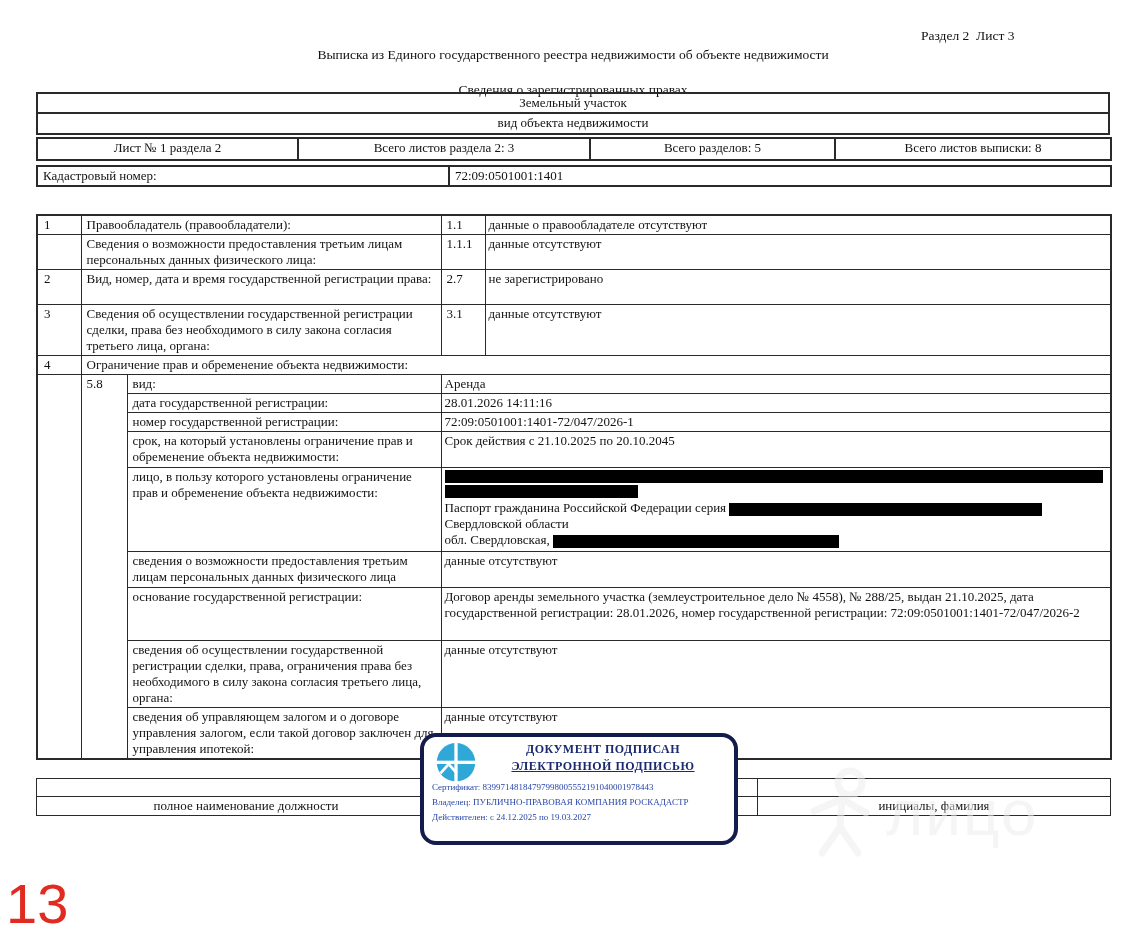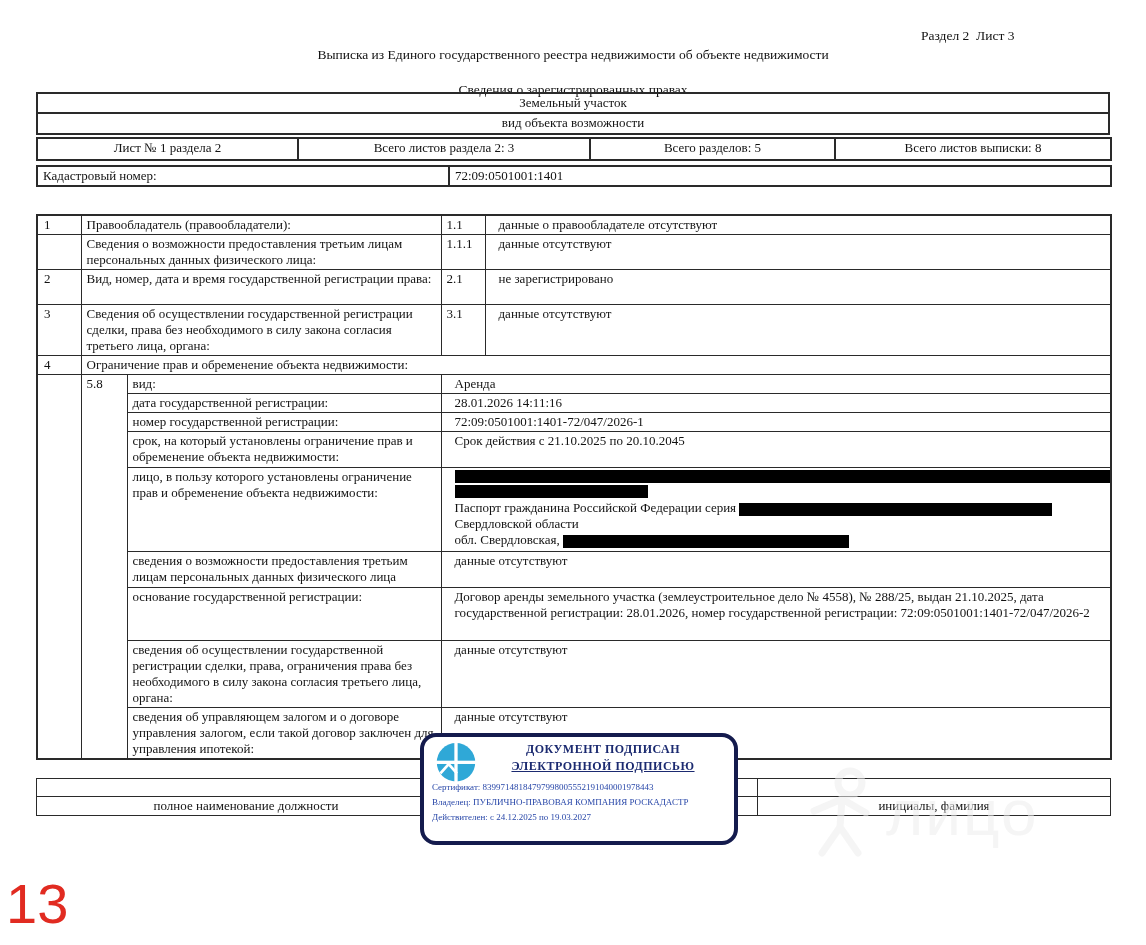--- a/index.html
+++ b/index.html
@@ -21,21 +21,21 @@
   .center{text-align:center;}
   
   #tableA{top:92px;}
   #tableB{top:137px;}
   #tableC{top:165px;}
   
   #tableMain{top:214px;}
   #tableMain td{border:1px solid #2a2a2a;}
   #tableMain{border:2px solid #2a2a2a;}
   #tableMain .num{text-align:left;padding-left:6px;}
-  .val{padding-left:13px;margin-top:28px;}
+  .val{padding-left:3px;margin-top:28px;}
   
   .redact-bar{background:#000;height:13px;margin:1px 0 2px 0;}
   .bar-full{width:658px;}
   .bar-short{width:193px;}
   .redact-inline{display:inline-block;background:#000;height:13px;vertical-align:middle;margin-left:3px;}
   .bar-passport{width:313px;}
   .bar-addr{width:286px;}
   .person-line{line-height:16px;}
   
   #tableFooter{top:778px;}
@@ -62,21 +62,21 @@
 <div class="abs section-label">Раздел 2  Лист 3</div>
 <div class="abs doc-title">Выписка из Единого государственного реестра недвижимости об объекте недвижимости</div>
 <div class="abs doc-subtitle">Сведения о зарегистрированных правах</div>
 
 <table id="tableA" class="abs t tbl b2">
   <tbody>
       <tr>
         <td class="center" style="height:16px;">Земельный участок</td>
       </tr>
   <tr>
-        <td class="center" style="height:17px;">вид объекта возможности</td>
+        <td class="center" style="height:17px;">вид объекта недвижимости</td>
       </tr>
 </tbody>
   </table>
 
 <table id="tableB" class="abs t tbl b2">
   <colgroup>
       <col style="width:261px">
       <col style="width:292px">
       <col style="width:245px">
       <col style="width:276px">
@@ -121,21 +121,21 @@
   </tr>
   <tr>
     <td class="num" style="height:32px;"></td>
     <td colspan="2">Сведения о возможности предоставления третьим лицам персональных данных физического лица:</td>
     <td>1.1.1</td>
     <td class="val">данные отсутствуют</td>
   </tr>
   <tr>
     <td class="num" style="height:32px;">2</td>
     <td colspan="2">Вид, номер, дата и время государственной регистрации права:</td>
-    <td>2.1</td>
+    <td>2.7</td>
     <td class="val">не зарегистрировано</td>
   </tr>
   <tr>
     <td class="num" style="height:48px;">3</td>
     <td colspan="2">Сведения об осуществлении государственной регистрации сделки, права без необходимого в силу закона согласия третьего лица, органа:</td>
     <td>3.1</td>
     <td class="val">данные отсутствуют</td>
   </tr>
   <tr>
     <td class="num" style="height:15px;">4</td>

